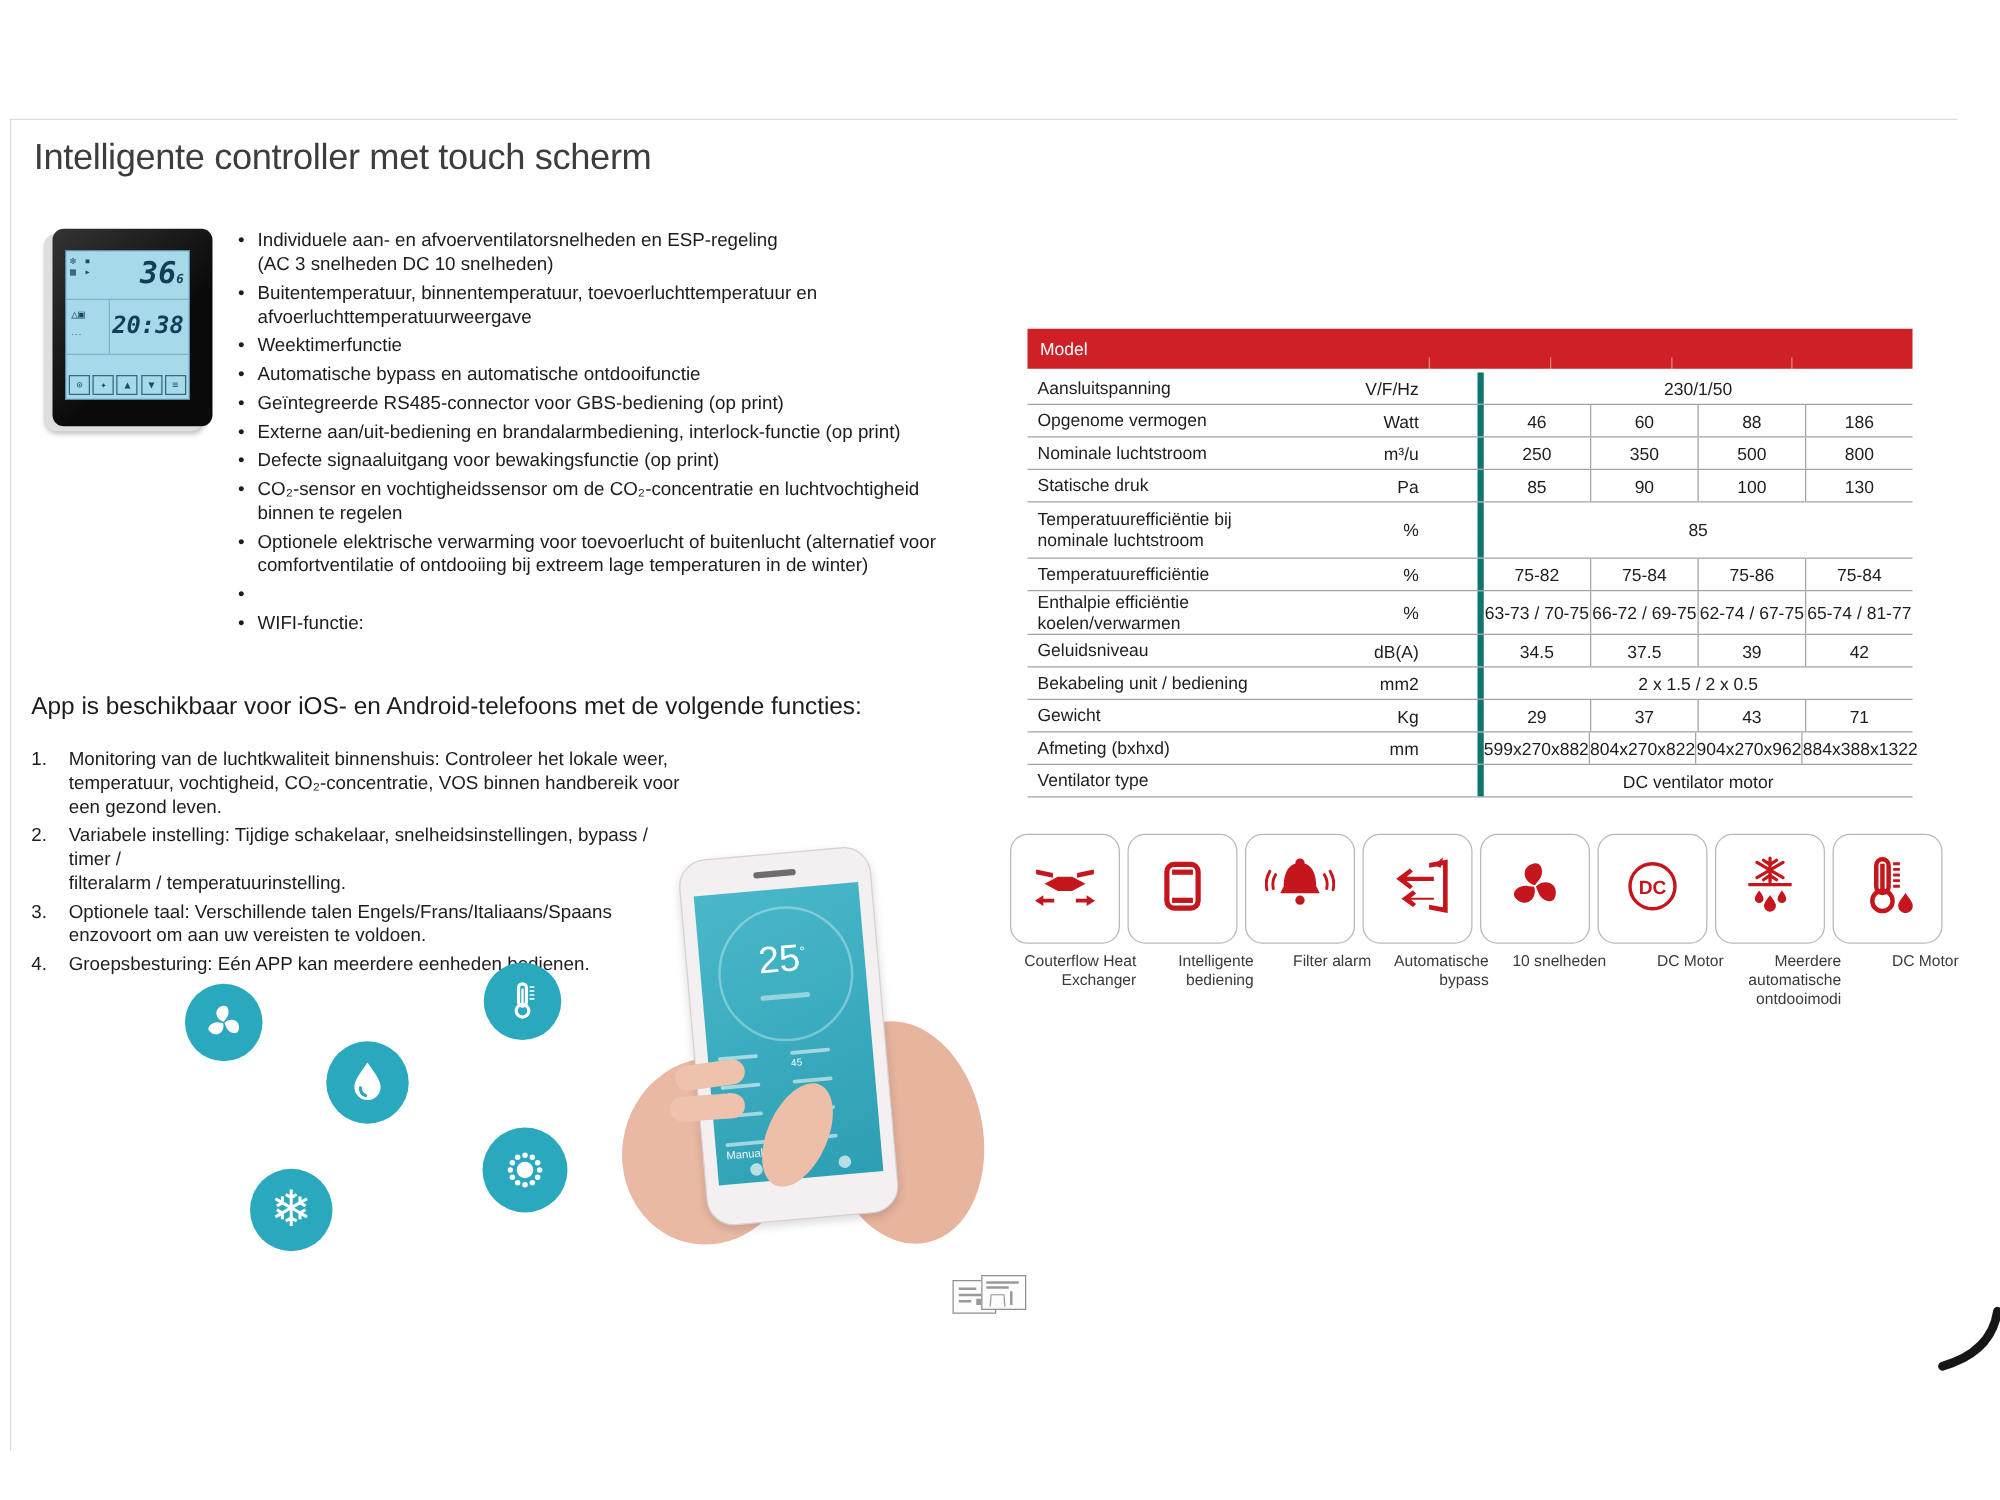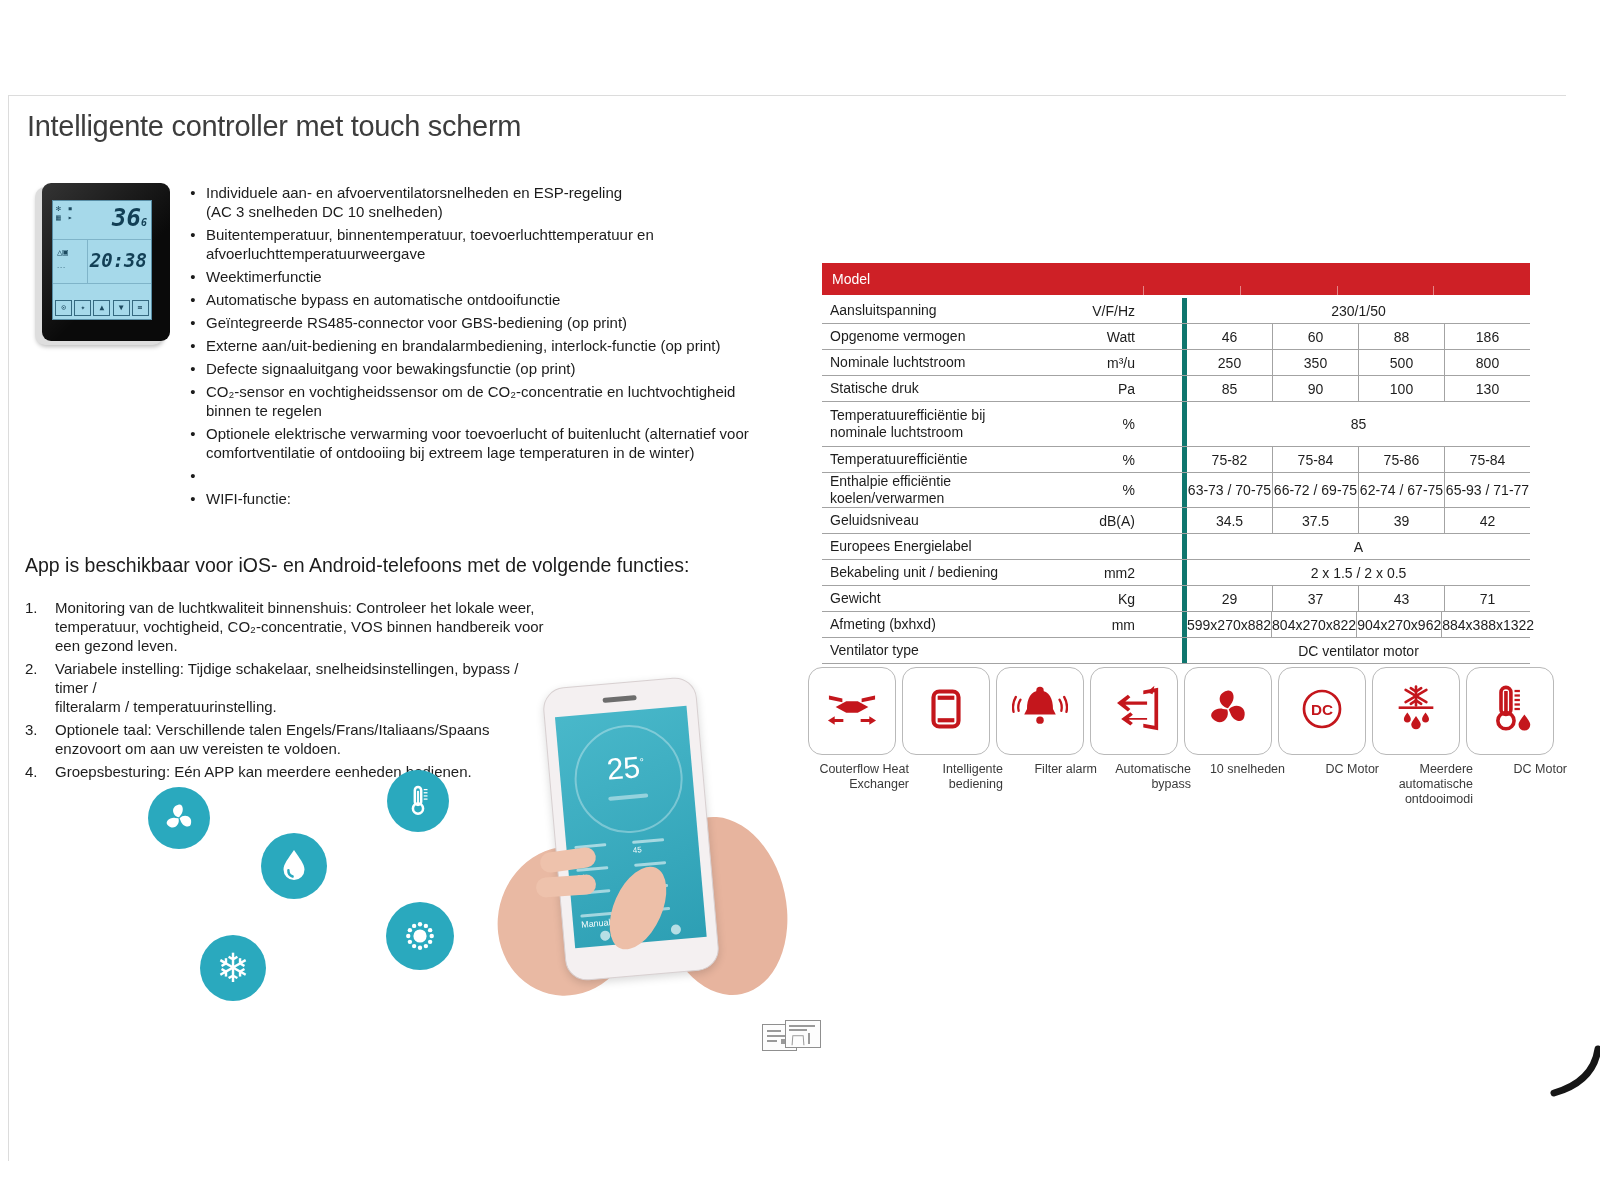--- a/index.html
+++ b/index.html
@@ -397,38 +397,31 @@
           <div class="td-v">75-84</div>
         </div>
     </div>
     <div class="trow">
       <div class="td-label">Enthalpie efficiëntie koelen/verwarmen</div>
         <div class="td-unit">%</div>
       <div class="td-vals">
           <div class="td-v">63-73 / 70-75</div>
           <div class="td-v">66-72 / 69-75</div>
           <div class="td-v">62-74 / 67-75</div>
-          <div class="td-v">65-93 / 71-77</div>
+          <div class="td-v">65-74 / 81-77</div>
         </div>
     </div>
     <div class="trow">
       <div class="td-label">Geluidsniveau</div>
         <div class="td-unit">dB(A)</div>
       <div class="td-vals">
           <div class="td-v">34.5</div>
           <div class="td-v">37.5</div>
           <div class="td-v">39</div>
           <div class="td-v">42</div>
-        </div>
-    </div>
-    <div class="trow">
-      <div class="td-label">Europees Energielabel</div>
-        <div class="td-unit"></div>
-      <div class="td-vals">
-          <div class="td-span">A</div>
         </div>
     </div>
     <div class="trow">
       <div class="td-label">Bekabeling unit / bediening</div>
         <div class="td-unit">mm2</div>
       <div class="td-vals">
           <div class="td-span">2 x 1.5 / 2 x 0.5</div>
         </div>
     </div>
     <div class="trow">

